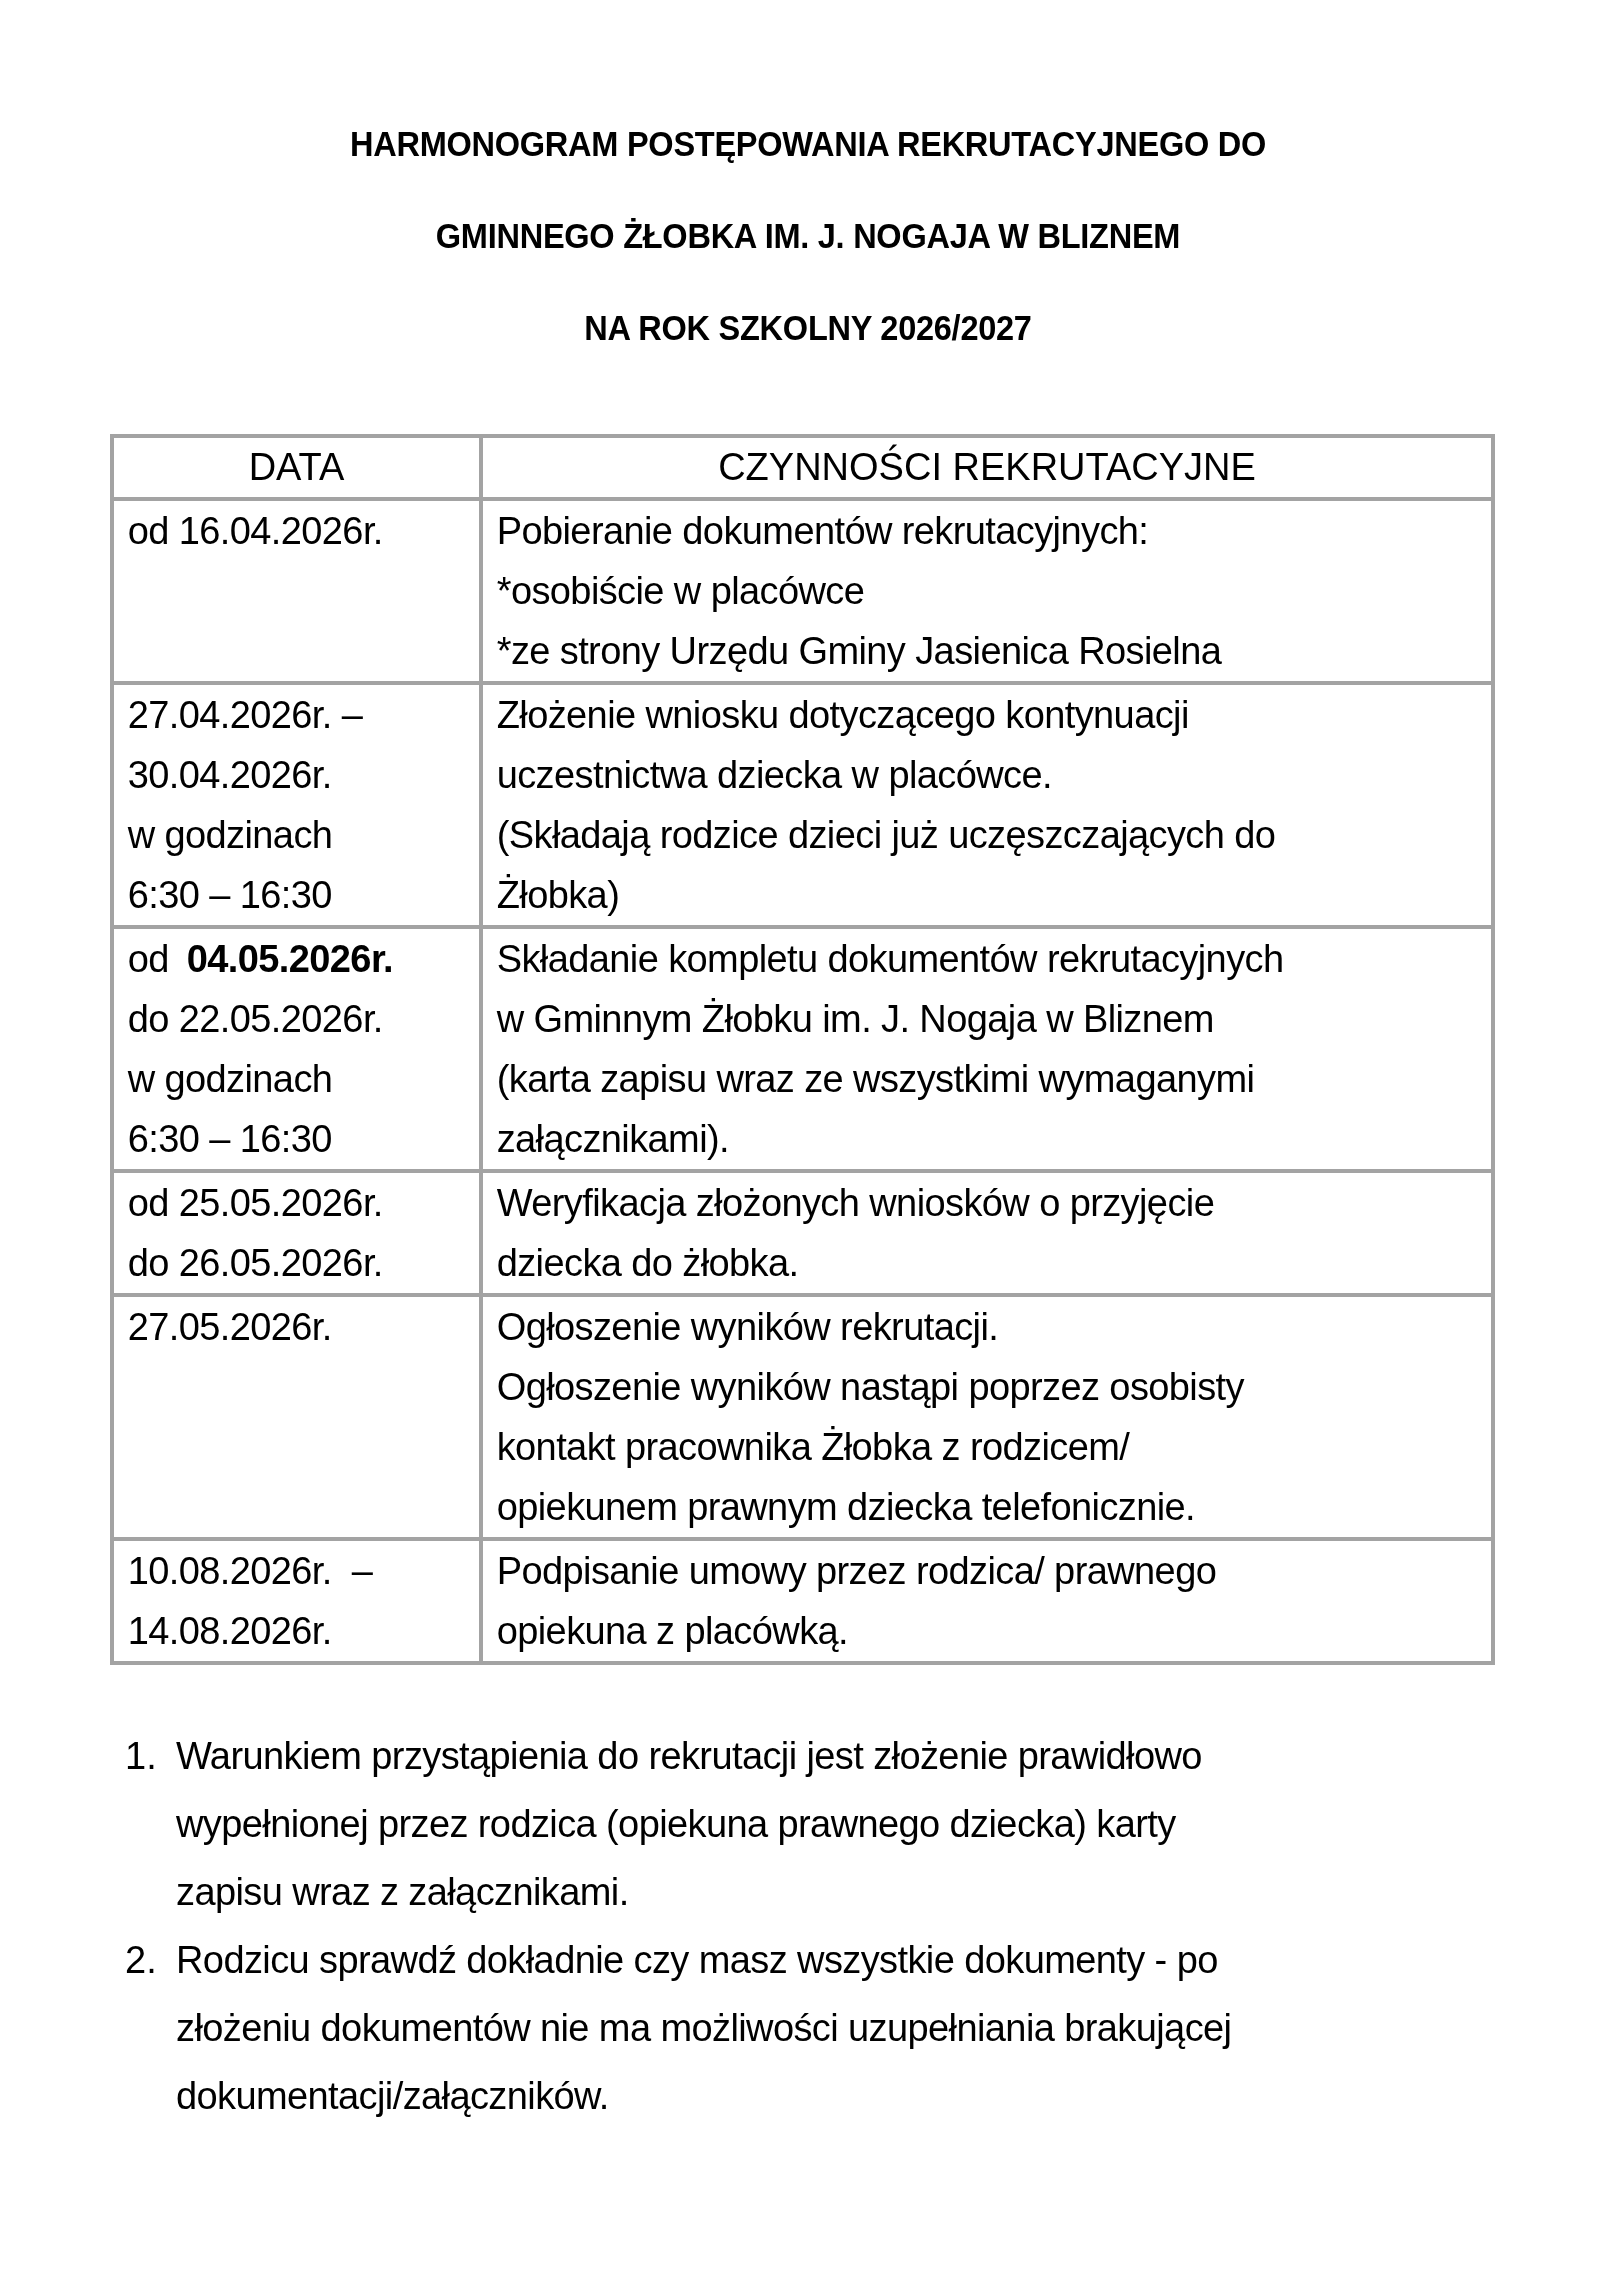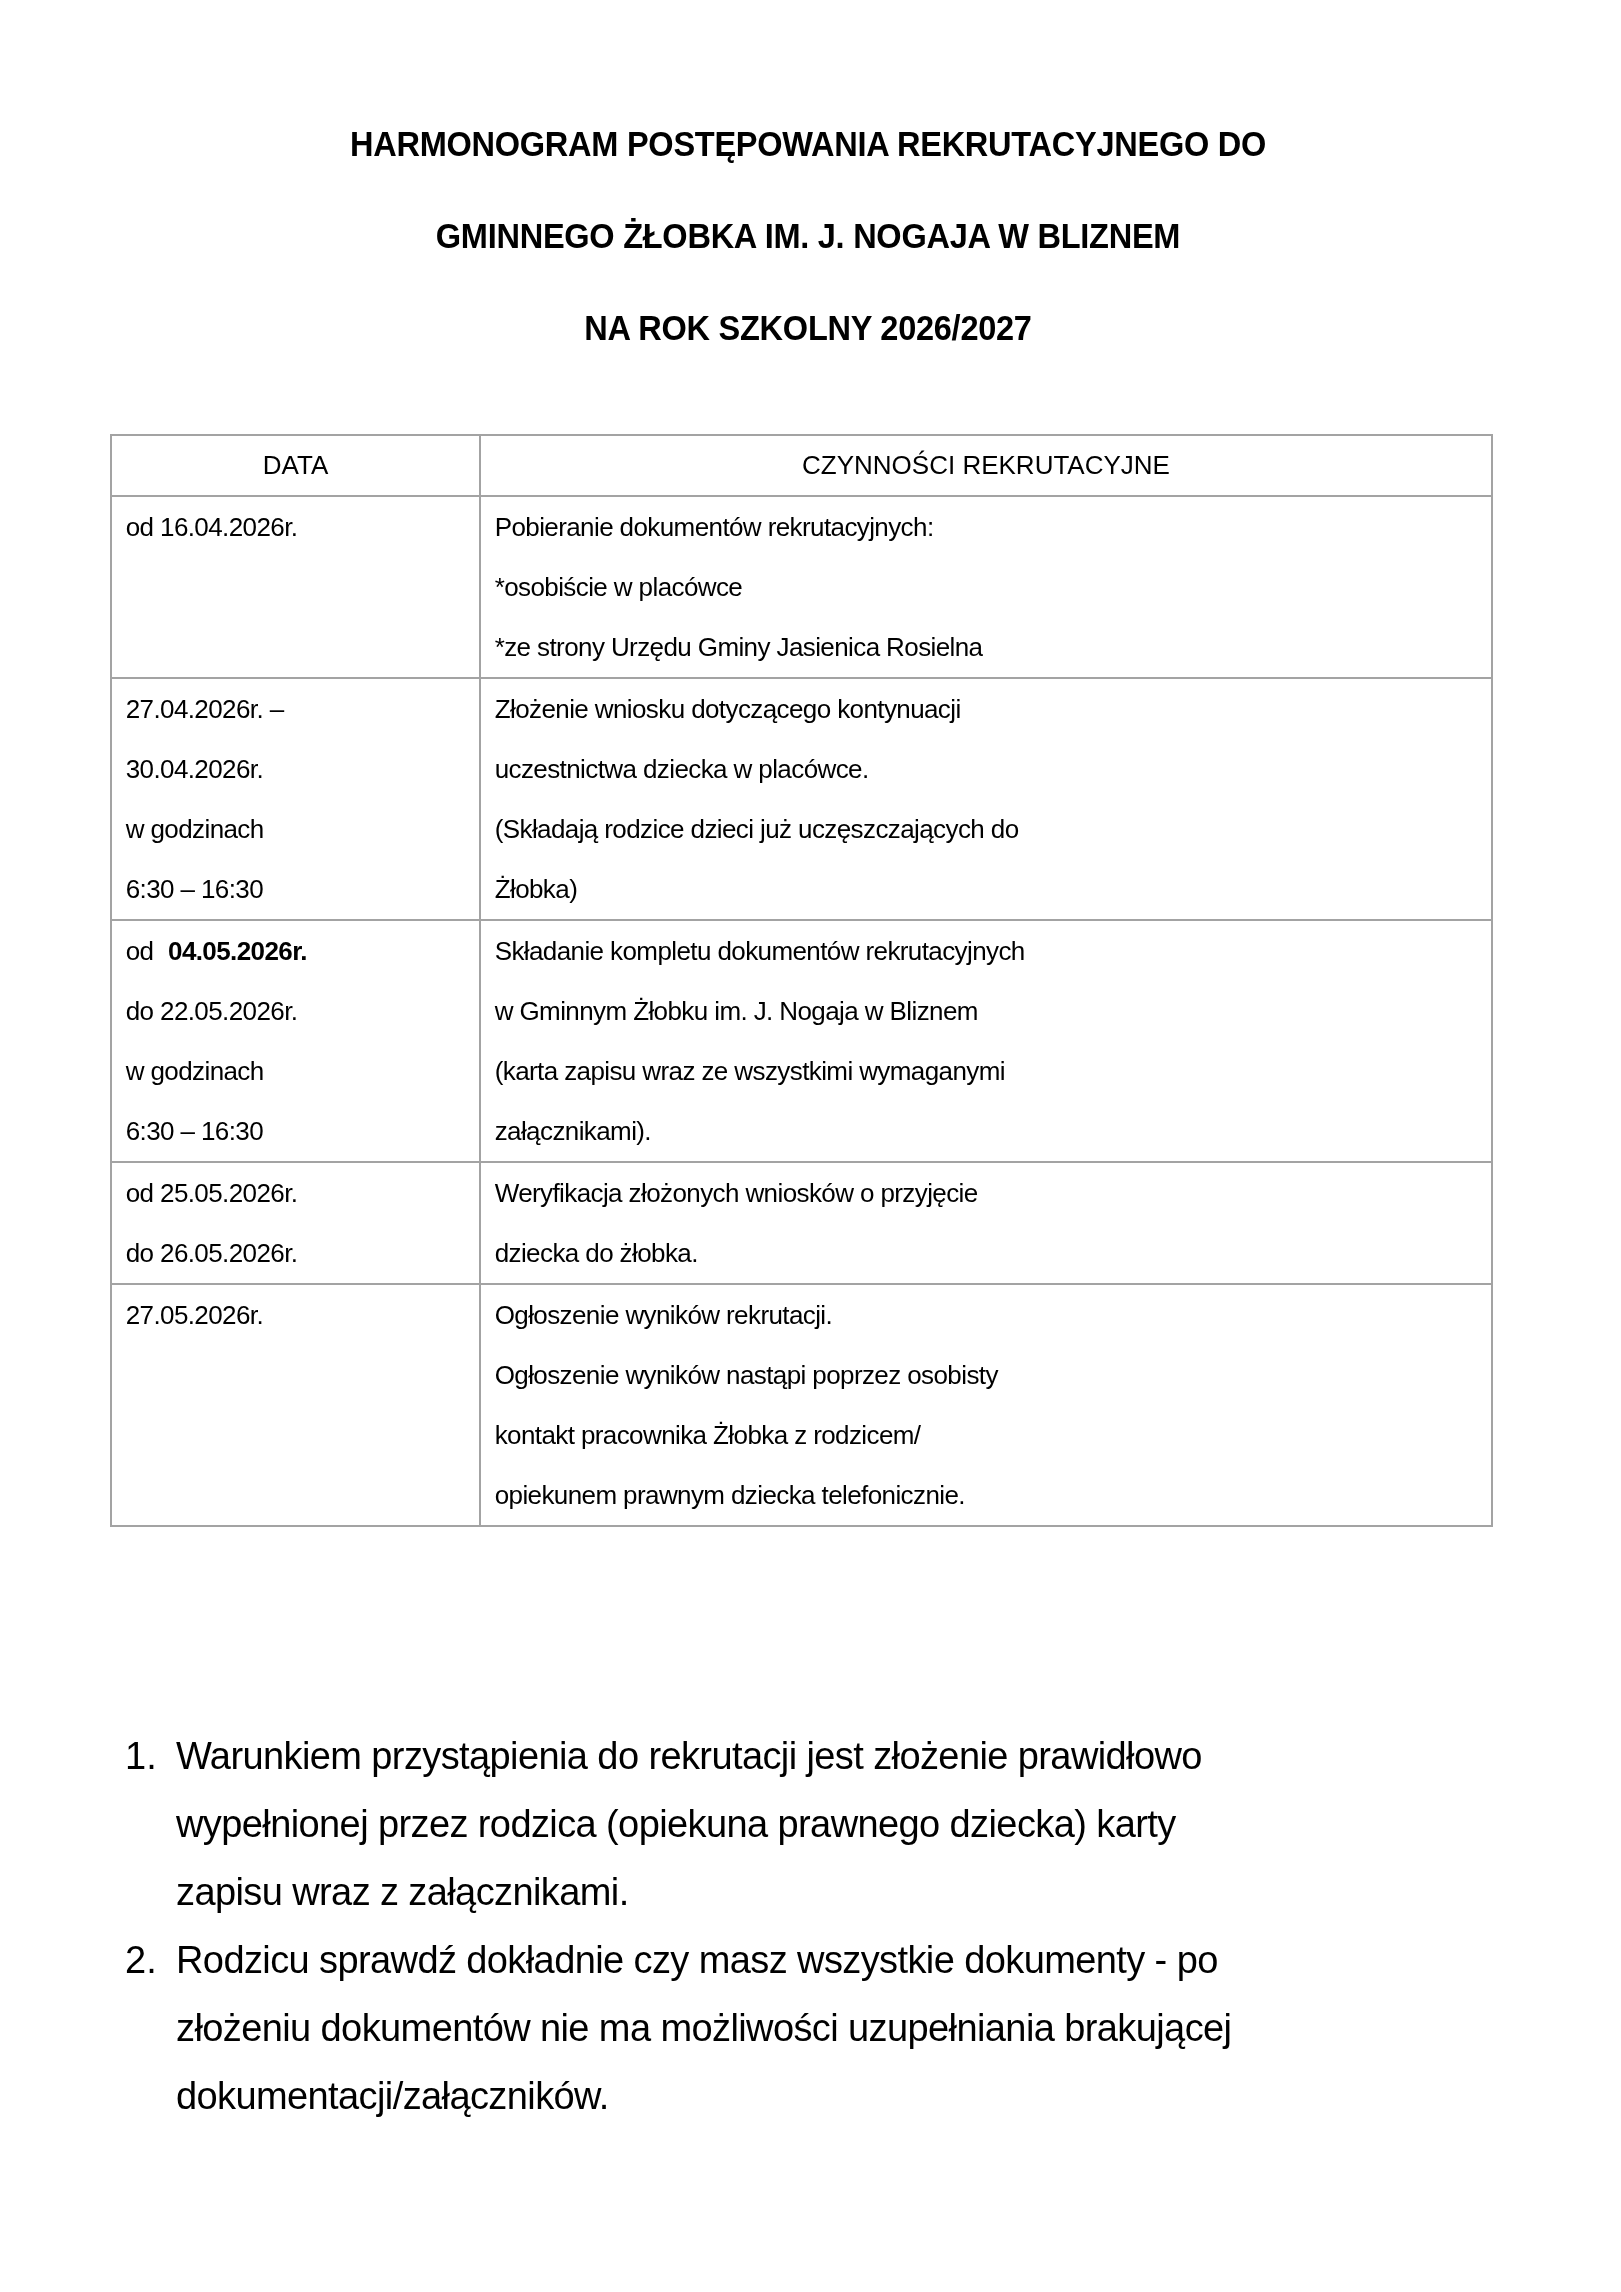--- a/index.html
+++ b/index.html
@@ -3,22 +3,22 @@
 <meta charset="utf-8">
 <style>
   html, body { margin: 0; padding: 0; background: #ffffff; }
   body { width: 1621px; height: 2293px; position: relative; overflow: hidden;
          font-family: "Liberation Sans", sans-serif; color: #000; }
   .title-block { position: absolute; left: 0; top: 98px; width: 1616px; text-align: center; }
   .title-line { font-weight: bold; font-size: 35px; line-height: 92px; height: 92px;
                 letter-spacing: -0.3px; transform: scaleX(0.93); }
   table.schedule { position: absolute; left: 110px; top: 434px; width: 1380px;
                    border-collapse: collapse; table-layout: fixed; }
-  table.schedule td, table.schedule th { border: 2px solid #a3a3a3; padding: 0 13.7px 0 13.7px;
-      font-size: 26px; line-height: 60px; font-weight: normal; vertical-align: top; text-align: left; }
+  table.schedule td, table.schedule th { border: 4px solid #a3a3a3; padding: 0 13.7px 0 13.7px;
+      font-size: 38px; line-height: 60px; font-weight: normal; vertical-align: top; text-align: left; }
   table.schedule th { text-align: center; height: 59px; line-height: 59px; }
   col.c1 { width: 369px; }
   col.c2 { width: 1012px; }
   .line { display: block; white-space: nowrap; letter-spacing: -0.6px; }
   td.middle { vertical-align: middle; margin-left: 36px; }
   .bold { font-weight: bold; margin-left: 8px; }
   .notes { position: absolute; left: 125px; top: 1722px; width: 1392px; }
   .note { display: flex; font-size: 38px; line-height: 68px; }
   .note-num { width: 51px; flex: none; }
   .note-text .line { letter-spacing: -0.6px; }
@@ -96,20 +96,30 @@
       <td class="middle">
         <span class="line">27.05.2026r.</span>
       </td>
       <td>
         <span class="line">Ogłoszenie wyników rekrutacji.</span>
         <span class="line">Ogłoszenie wyników nastąpi poprzez osobisty</span>
         <span class="line">kontakt pracownika Żłobka z rodzicem/</span>
         <span class="line">opiekunem prawnym dziecka telefonicznie.</span>
       </td>
     </tr>
+    <tr style="height:120px">
+      <td>
+        <span class="line" style="white-space:pre">10.08.2026r.  –</span>
+        <span class="line">14.08.2026r.</span>
+      </td>
+      <td>
+        <span class="line">Podpisanie umowy przez rodzica/ prawnego</span>
+        <span class="line">opiekuna z placówką.</span>
+      </td>
+    </tr>
   </tbody>
 </table>
 
 <div class="notes">
   <div class="note">
     <span class="note-num">1.</span>
     <div class="note-text">
       <span class="line">Warunkiem przystąpienia do rekrutacji jest złożenie prawidłowo</span>
       <span class="line">wypełnionej przez rodzica (opiekuna prawnego dziecka) karty</span>
       <span class="line">zapisu wraz z załącznikami.</span>

